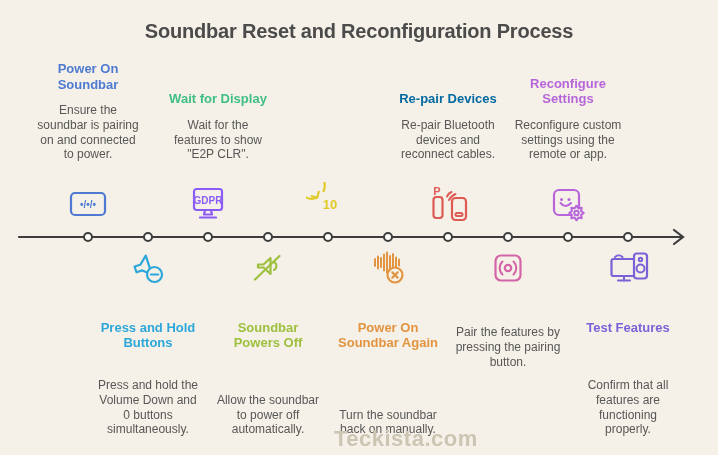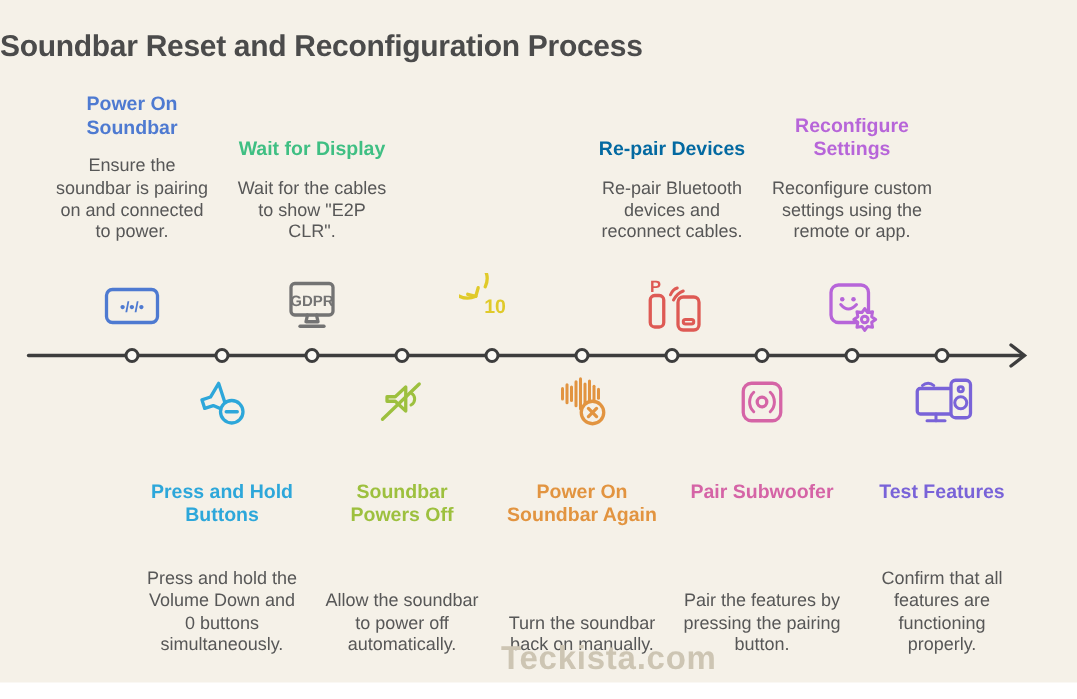--- a/index.html
+++ b/index.html
@@ -2,31 +2,31 @@
 <html><head>
 <meta charset="utf-8">
 <style>
   html,body{margin:0;padding:0;}
   .canvas{
     position:relative; width:718px; height:466px; overflow:hidden;
     background:#f5f1e8; --bg:#f5f1e8;
     font-family:"Liberation Sans", sans-serif;
   }
   .title{
-    position:absolute; top:20px; left:0; width:718px; text-align:left;
+    position:absolute; top:20px; left:0; width:718px; text-align:center;
     font-size:20px; font-weight:700; color:#4b4b4b; letter-spacing:-0.2px; margin:0;
   }
   
   .step{position:absolute; width:124px; display:flex; flex-direction:column; align-items:center; text-align:center;}
   .step.top{top:62px; height:100px; justify-content:flex-end;}
   .step.bot{top:317px; height:120px; justify-content:space-between;}
   .step-label{margin:3px; font-size:13px; font-weight:700; line-height:1.18; white-space:pre-line;}
   .step-desc{margin:8px 0 0 0; font-size:12px; line-height:1.23; color:#575757;}
   
-  .t1{left:26px}.t2{left:146px}.t3{left:266px}.t4{left:386px}.t5{left:506px}
+  .t1{left:26px}.t2{left:156px}.t3{left:266px}.t4{left:386px}.t5{left:506px}
   .b1{left:86px}.b2{left:206px}.b3{left:326px}.b4{left:446px}.b5{left:566px}
   .t1 .step-desc{max-width:104px}.t2 .step-desc{max-width:106px}.t3 .step-desc{max-width:106px}
   .t4 .step-desc{max-width:106px}.t5 .step-desc{max-width:112px}
   .b1 .step-desc{max-width:106px}.b2 .step-desc{max-width:106px}.b3 .step-desc{max-width:106px}
   .b4 .step-desc{max-width:108px}.b5 .step-desc{max-width:96px}
   
   .icon{position:absolute; width:44px; height:44px; display:flex; align-items:center; justify-content:center;}
   .icon.irow-top{top:182px}.icon.irow-bot{top:246px}
   .i1{left:66px}.i2{left:186px}.i3{left:306px}.i4{left:426px}.i5{left:546px}
   .i6{left:126px}.i7{left:246px}.i8{left:366px}.i9{left:486px}.i10{left:606px}
@@ -54,21 +54,21 @@
 
   <h1 class="title" style="color: rgb(75, 75, 75);">Soundbar Reset and Reconfiguration Process</h1>
 
   <div class="step top t1">
     <h3 class="step-label" style="color: rgb(78, 122, 209);">Power On
 Soundbar</h3>
     <p class="step-desc">Ensure the soundbar is pairing on and connected to power.</p>
   </div>
   <div class="step top t2">
     <h3 class="step-label" style="color: rgb(63, 191, 131);">Wait for Display</h3>
-    <p class="step-desc">Wait for the cables to show "E2P CLR".</p>
+    <p class="step-desc">Wait for the features to show "E2P CLR".</p>
   </div>
   <div class="step top t4">
     <h3 class="step-label" style="color: #0369a1;">Re-pair Devices</h3>
     <p class="step-desc">Re-pair Bluetooth devices and reconnect cables.</p>
   </div>
   <div class="step top t5">
     <h3 class="step-label" style="color: rgb(183, 101, 217);">Reconfigure
 Settings</h3>
     <p class="step-desc">Reconfigure custom settings using the remote or app.</p>
   </div>
@@ -82,35 +82,34 @@
     <h3 class="step-label" style="color: rgb(157, 192, 62);">Soundbar
 Powers Off</h3>
     <p class="step-desc">Allow the soundbar to power off automatically.</p>
   </div>
   <div class="step bot b3">
     <h3 class="step-label" style="color: rgb(226, 148, 64);">Power On
 Soundbar Again</h3>
     <p class="step-desc">Turn the soundbar back on manually.</p>
   </div>
   <div class="step bot b4">
-    <h3 class="step-label" style="color: rgb(213, 100, 166);">Pair Subwoofer</h3>
     <p class="step-desc">Pair the features by pressing the pairing button.</p>
   </div>
   <div class="step bot b5">
     <h3 class="step-label" style="color: rgb(121, 99, 216);">Test Features</h3>
     <p class="step-desc">Confirm that all features are functioning properly.</p>
   </div>
 
   <div class="icon irow-top i1" style="color: rgb(78, 122, 209);">
     <svg viewBox="0 0 44 44">
       <rect class="s" x="5" y="11" width="34" height="22" rx="4"></rect>
       <text class="f" x="22" y="26" text-anchor="middle" font-size="10">•/•/•</text>
     </svg>
   </div>
-  <div class="icon irow-top i2" style="color: #737373;">
+  <div class="icon irow-top i2" style="color: #8b5cf6;">
     <svg viewBox="0 0 44 44">
       <rect class="s" x="8" y="7" width="28" height="21" rx="2.5"></rect>
       <text class="f" x="22" y="22" text-anchor="middle" font-size="10">GDPR</text>
       <path class="s" d="M19 28 L18 32.5 L26 32.5 L25 28"></path>
       <path class="s" d="M14 35.5 H30"></path>
     </svg>
   </div>
   <div class="icon irow-top i3" style="color: rgb(224, 202, 42);">
     <svg viewBox="0 0 44 44">
       <path class="s" d="M11.2 15.5 A13 13 0 1 1 17.5 9.2"></path>

